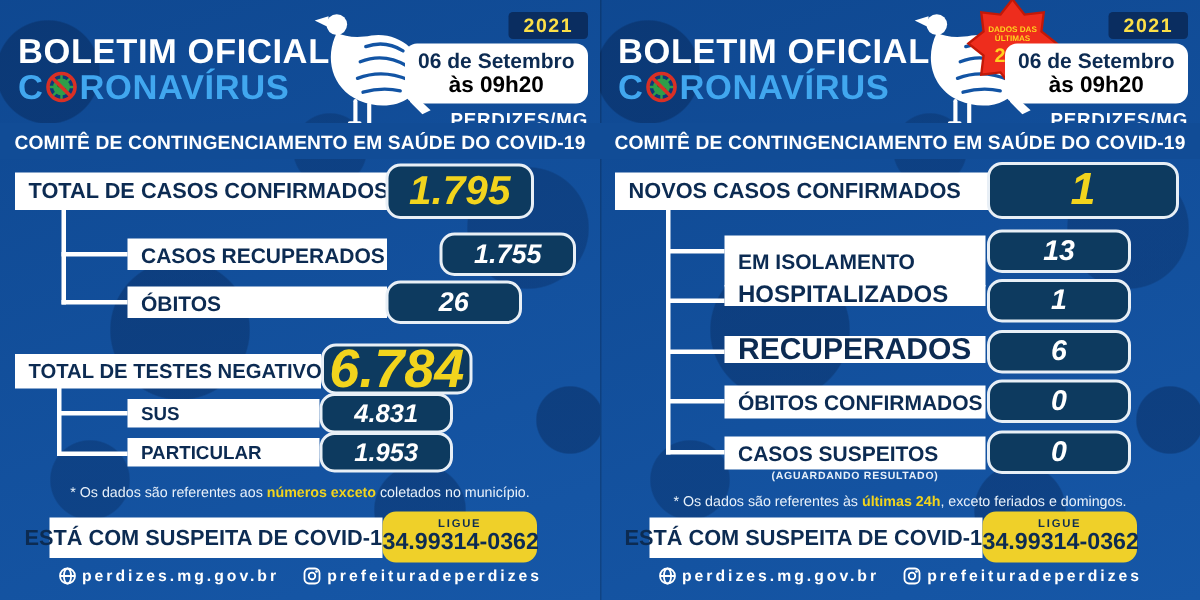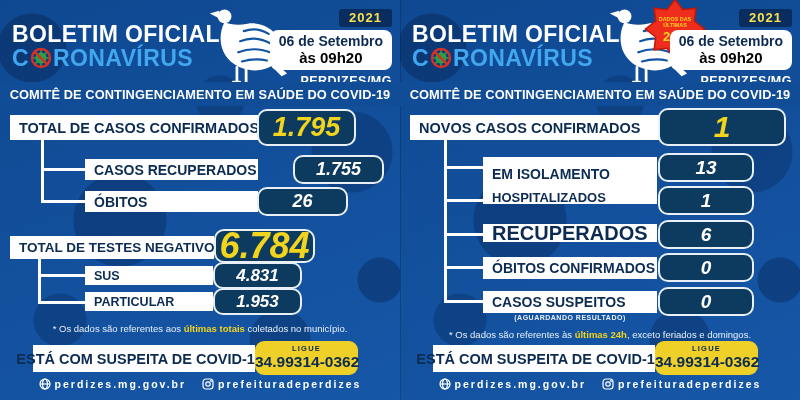--- a/index.html
+++ b/index.html
@@ -140,21 +140,21 @@
   <div class="cline" style="left:38px;top:274px;width:47px;height:3px;"></div>
   <div class="cline" style="left:38px;top:301px;width:47px;height:3px;"></div>
 
   <div class="lbar" style="left:85px;top:266px;width:128px;height:19px;font-size:12.5px;">SUS</div>
   <div class="vbox" style="left:213px;top:262px;width:89px;height:27px;font-size:17px;">4.831</div>
 
   <div class="lbar" style="left:85px;top:292px;width:128px;height:19px;font-size:12.5px;">PARTICULAR</div>
   <div class="vbox" style="left:213px;top:288px;width:89px;height:27px;font-size:17px;">1.953</div>
 
   <div class="footnote" style="top:323px;">
-    <span>* Os dados são referentes aos </span><span class="hl">últimas totais</span><span> coletados no município.</span>
+    <span>* Os dados são referentes aos </span><span class="hl">números exceto</span><span> coletados no município.</span>
   </div>
 
   <div class="cta-q">ESTÁ COM SUSPEITA DE COVID-19?</div>
   <div class="cta-phone">
     <div class="lg">LIGUE</div>
     <div class="ph">34.99314-0362</div>
   </div>
 
   <div class="pfooter">
     <span class="fitem">
@@ -244,21 +244,21 @@
   <div class="cline" style="left:44px;top:140px;width:3px;height:163px;"></div>
   <div class="cline" style="left:44px;top:166px;width:39px;height:3px;"></div>
   <div class="cline" style="left:44px;top:199px;width:39px;height:3px;"></div>
   <div class="cline" style="left:44px;top:233px;width:39px;height:3px;"></div>
   <div class="cline" style="left:44px;top:266px;width:39px;height:3px;"></div>
   <div class="cline" style="left:44px;top:300px;width:39px;height:3px;"></div>
 
   <div class="lbar" style="left:83px;top:157px;width:174px;height:34px;font-size:14px;">EM ISOLAMENTO</div>
   <div class="vbox" style="left:258px;top:153px;width:96px;height:29px;font-size:19px;">13</div>
 
-  <div class="lbar" style="left:83px;top:190px;width:174px;height:14px;font-size:13px;">HOSPITALIZADOS</div>
+  <div class="lbar" style="left:83px;top:190px;width:174px;height:14px;font-size:16px;">HOSPITALIZADOS</div>
   <div class="vbox" style="left:258px;top:186px;width:96px;height:29px;font-size:19px;">1</div>
 
   <div class="lbar" style="left:83px;top:224px;width:174px;height:18px;font-size:20px;">RECUPERADOS</div>
   <div class="vbox" style="left:258px;top:220px;width:96px;height:29px;font-size:19px;">6</div>
 
   <div class="lbar" style="left:83px;top:257px;width:174px;height:22px;font-size:14px;">ÓBITOS CONFIRMADOS</div>
   <div class="vbox" style="left:258px;top:253px;width:96px;height:29px;font-size:19px;">0</div>
 
   <div class="lbar" style="left:83px;top:291px;width:174px;height:22px;font-size:14px;">CASOS SUSPEITOS</div>
   <div class="vbox" style="left:258px;top:287px;width:96px;height:29px;font-size:19px;">0</div>

